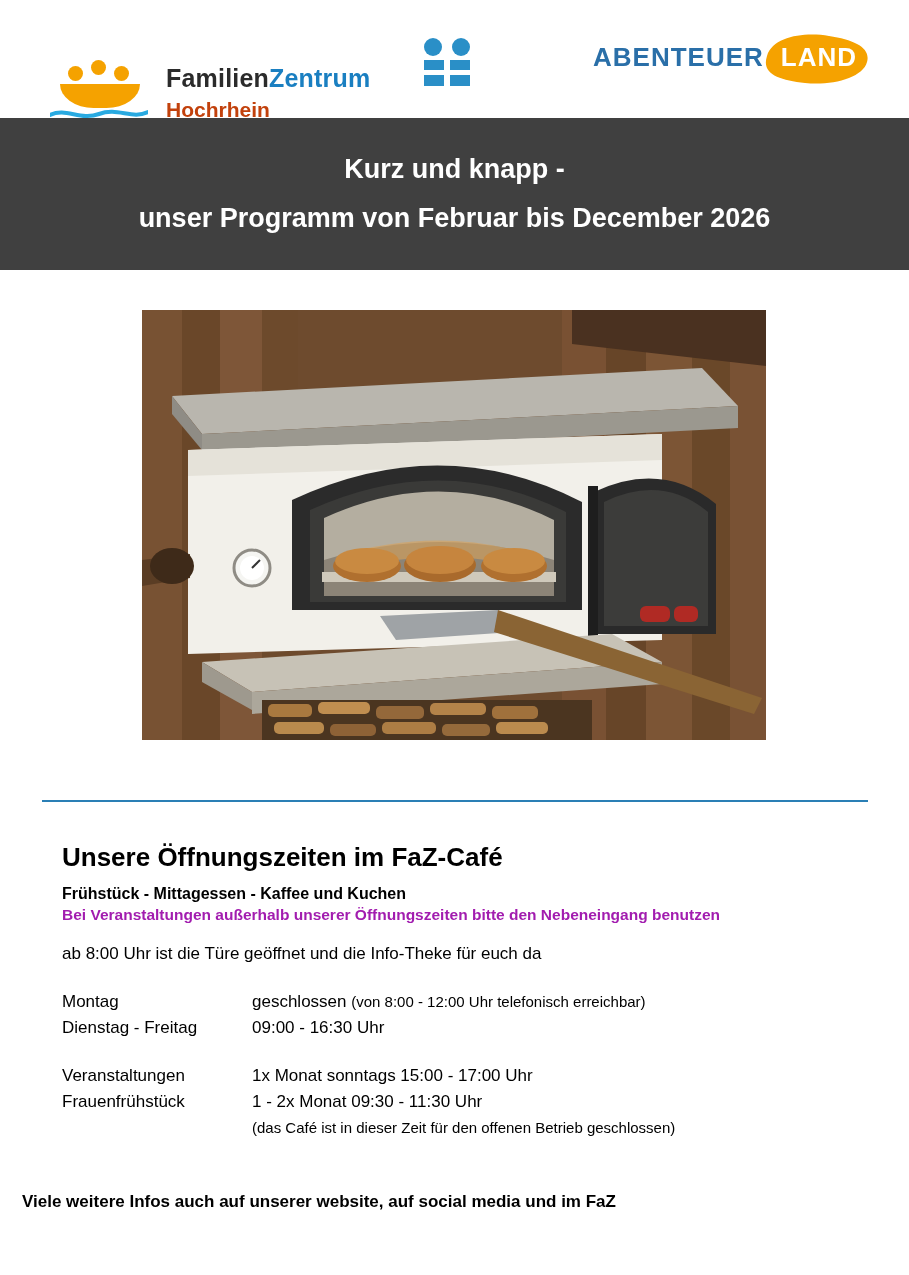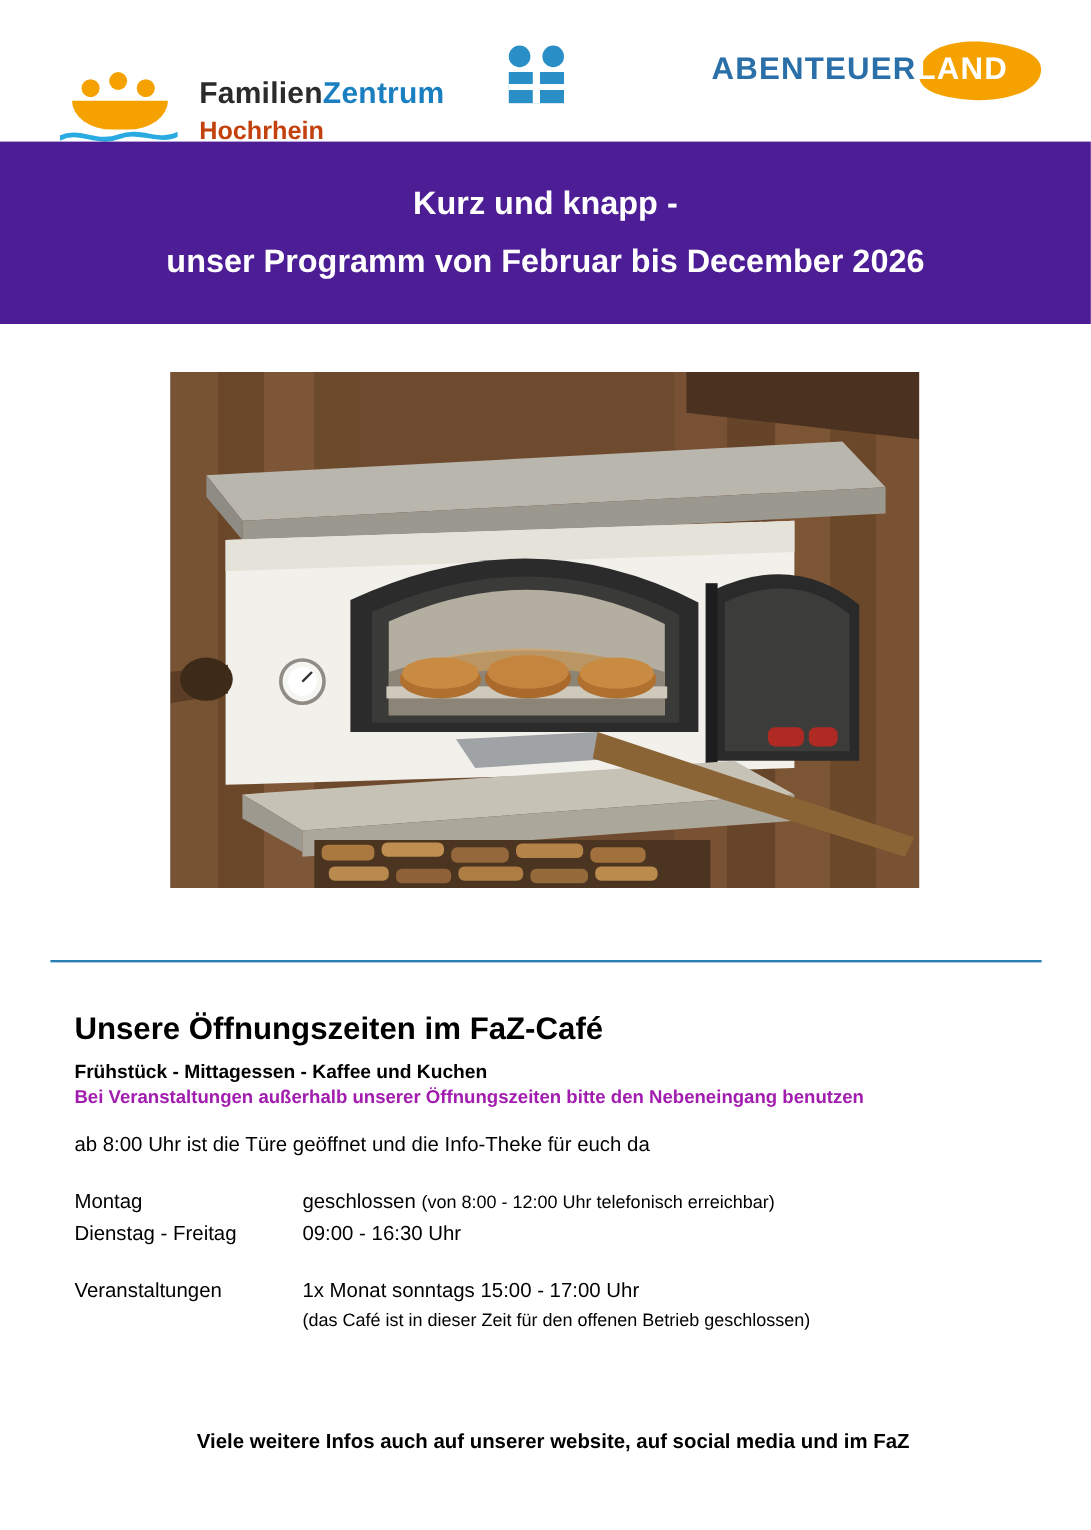--- a/index.html
+++ b/index.html
@@ -92,35 +92,35 @@
   }
   .al-text {
     position: absolute;
     left: 0; top: 12px;
     font-size: 26px;
     font-weight: bold;
     letter-spacing: 1px;
     color: #2a6fa8;
     font-family: "Liberation Sans", sans-serif;
   }
-  .al-text .land { color: #ffffff; position: relative; z-index: 3; }
+  .al-text .land { color: #ffffff; position: relative; z-index: 3; margin-left: 17px; }
   .al-blob {
     position: absolute;
     right: 2px; top: 0px;
     width: 112px; height: 58px;
     z-index: 1;
   }
 
   
   .title-band {
     position: absolute;
     left: 0; top: 118px;
     width: 909px;
     height: 152px;
-    background: #4c1d95;
+    background: #404040;
     color: #ffffff;
     display: flex;
     flex-direction: column;
     align-items: center;
     justify-content: center;
   }
   .title-band .t1 {
     font-size: 27px;
     font-weight: bold;
     margin-bottom: 18px;
@@ -190,24 +190,24 @@
     line-height: 1.42;
   }
   table.hours td.label { width: 190px; white-space: nowrap; }
   .small-note { font-size: 15px; }
   .spacer-row td { height: 22px; }
   .footer-line {
     position: absolute;
     left: 0;
     top: 1192px;
     width: 886px;
-    text-align: center;
+    text-align: left;
     font-size: 17px;
     font-weight: bold;
-    padding-left: 36px;
+    padding-left: 22px;
   }
 </style>
 </head>
 <body>
 
 <div class="logo-bar">
 
   <div class="faz-logo">
     <div class="faz-mark">
       <div class="head h1"></div>
@@ -345,20 +345,24 @@
     </tr>
     <tr class="spacer-row">
           <td></td>
           <td></td>
         </tr>
     <tr>
       <td class="label">Veranstaltungen</td>
       <td>1x Monat sonntags 15:00 - 17:00 Uhr</td>
     </tr>
     <tr>
+      <td class="label">Frauenfrühstück</td>
+      <td>1 - 2x Monat 09:30 - 11:30 Uhr</td>
+    </tr>
+    <tr>
       <td class="label"></td>
       <td class="small-note">(das Café ist in dieser Zeit für den offenen Betrieb geschlossen)</td>
     </tr>
   </tbody>
     </table>
 </div>
 
 <div class="footer-line">Viele weitere Infos auch auf unserer website, auf social media und im FaZ</div>
 
 </body></html>

